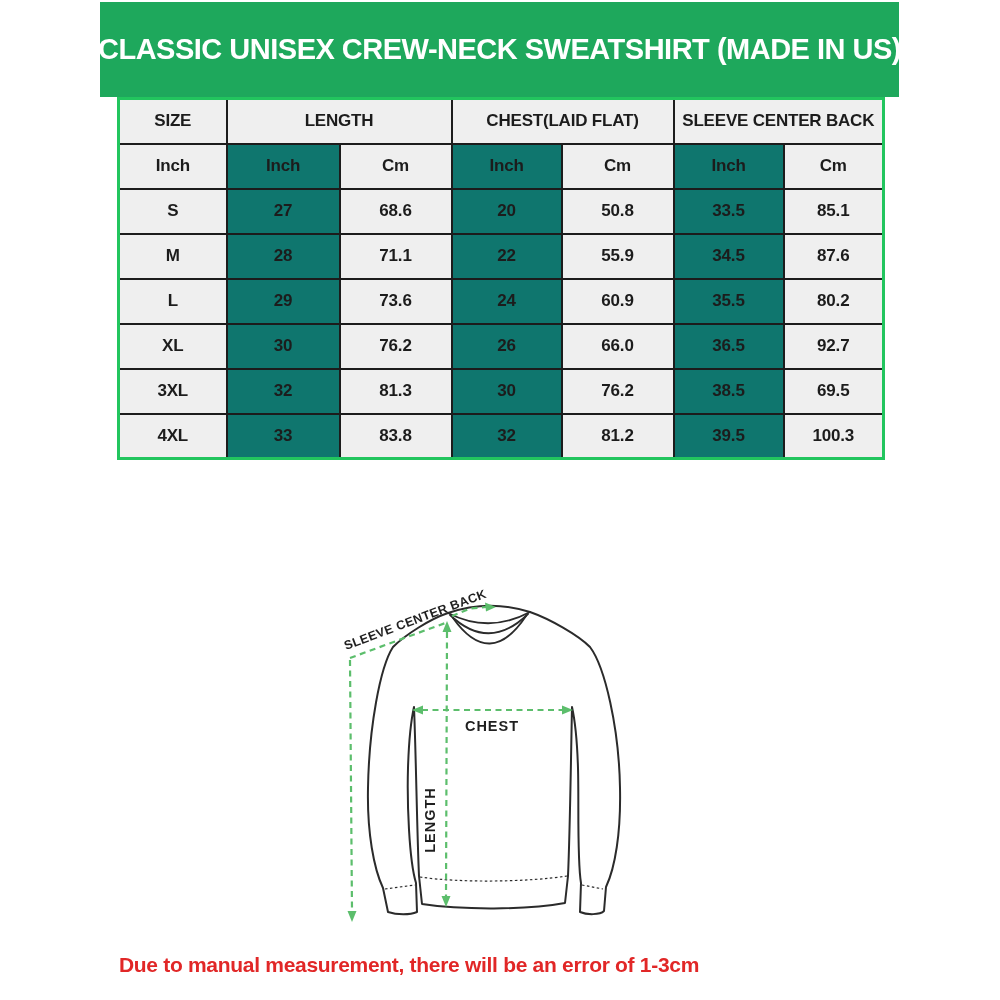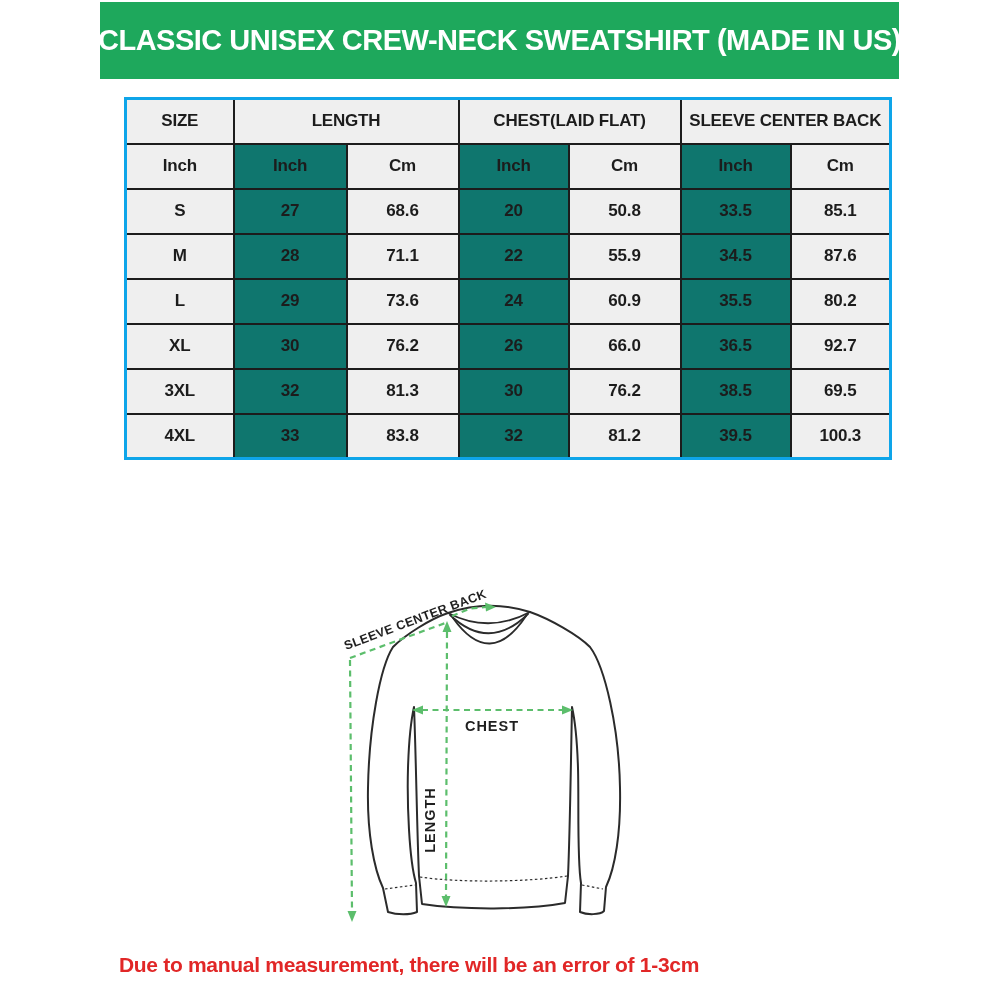--- a/index.html
+++ b/index.html
@@ -1,32 +1,31 @@
 <!DOCTYPE html>
 <html><head>
 <meta charset="utf-8">
 <style>
   * { margin: 0; padding: 0; box-sizing: border-box; }
   html, body { width: 1000px; height: 1000px; background: #ffffff; font-family: "Liberation Sans", sans-serif; }
   .stage { position: relative; width: 1000px; height: 1000px; background: #fff; overflow: hidden; }
 
   .banner {
-    position: absolute; left: 100px; top: 2px; width: 799px; height: 77px;
+    position: absolute; left: 100px; top: 2px; width: 799px; height: 95px;
     background: #1ea85c; display: flex; align-items: center; justify-content: center;
   }
   .banner-title {
     color: #ffffff; font-size: 29px; font-weight: 700; letter-spacing: -0.5px;
     white-space: nowrap;
   }
 
   table.size-chart {
     position: absolute; left: 117px; top: 97px; width: 765px;
     border-collapse: collapse; table-layout: fixed;
-    border: 3px solid #0ea5e9;
-    margin-left: 7px;
+    border: 3px solid #22c55e;
   }
   table.size-chart td {
     border: 2px solid #1c1c1c; height: 45px; text-align: center; vertical-align: middle;
     font-size: 17px; font-weight: 700; color: #1c1c1c; letter-spacing: -0.2px;
   }
   td.g { background: #efefef; }
   td.w { background: #0f766e; }
 
   .diagram { position: absolute; left: 300px; top: 570px; width: 400px; height: 372px; }
 

